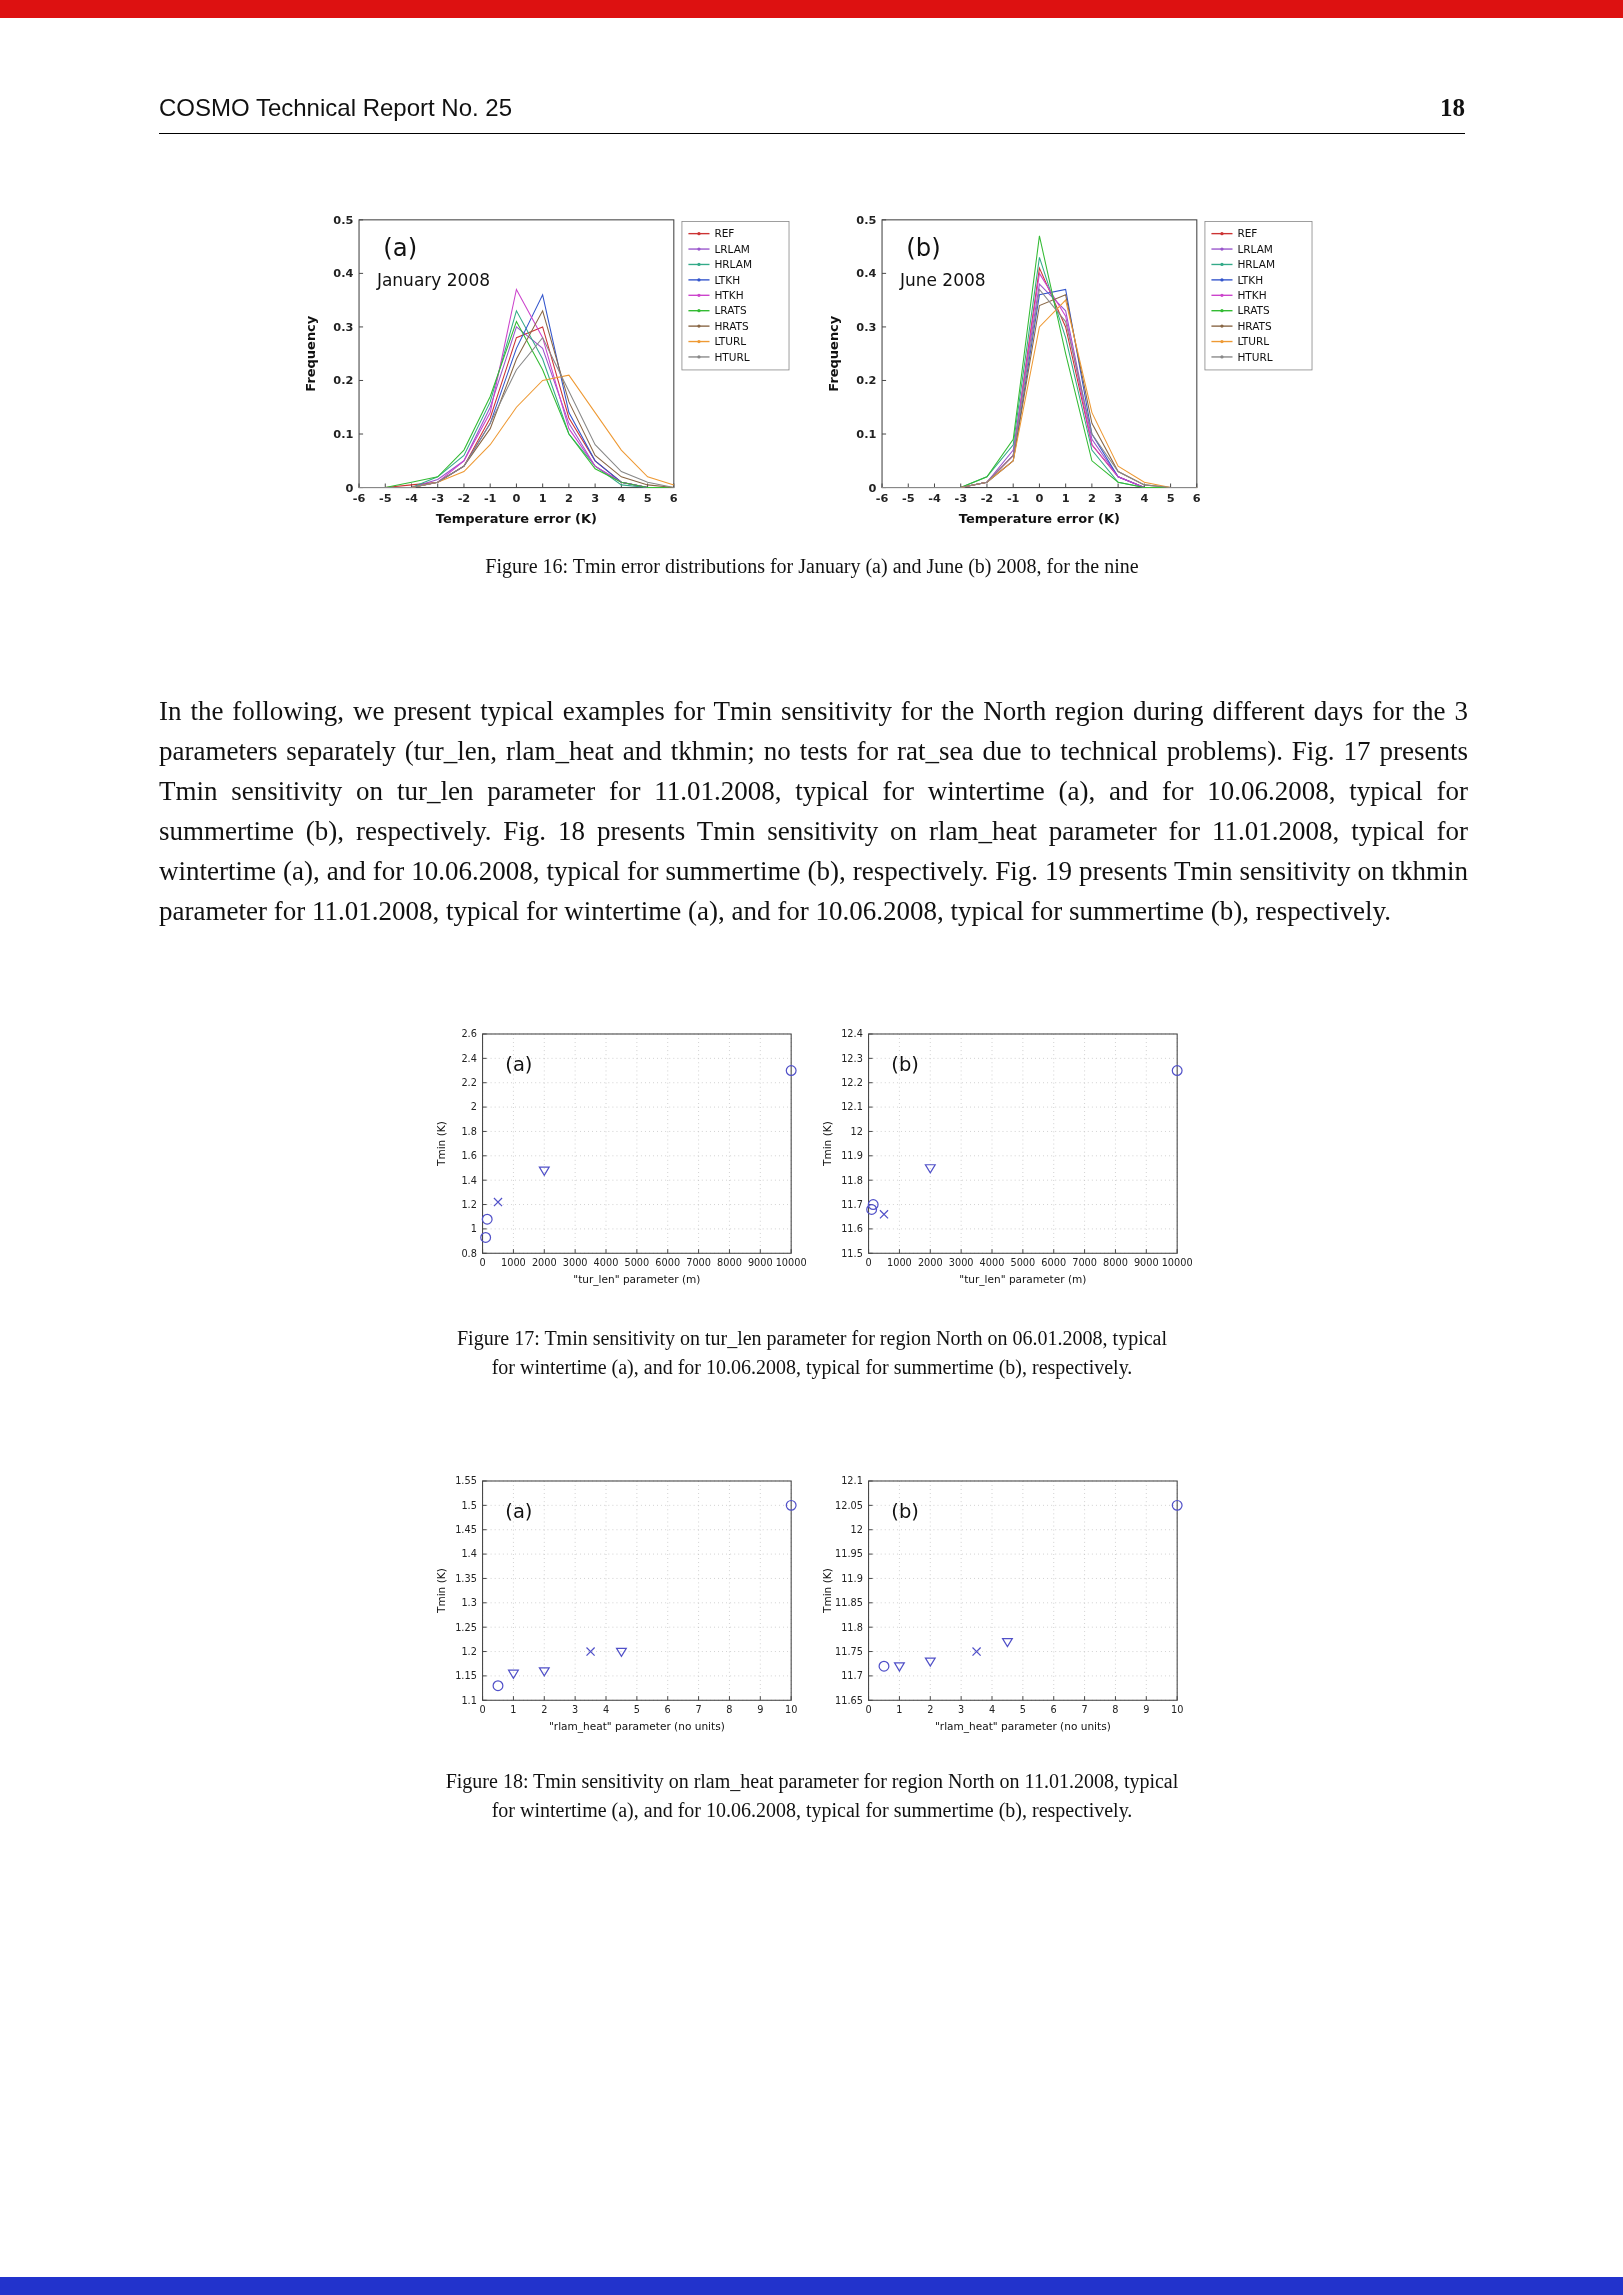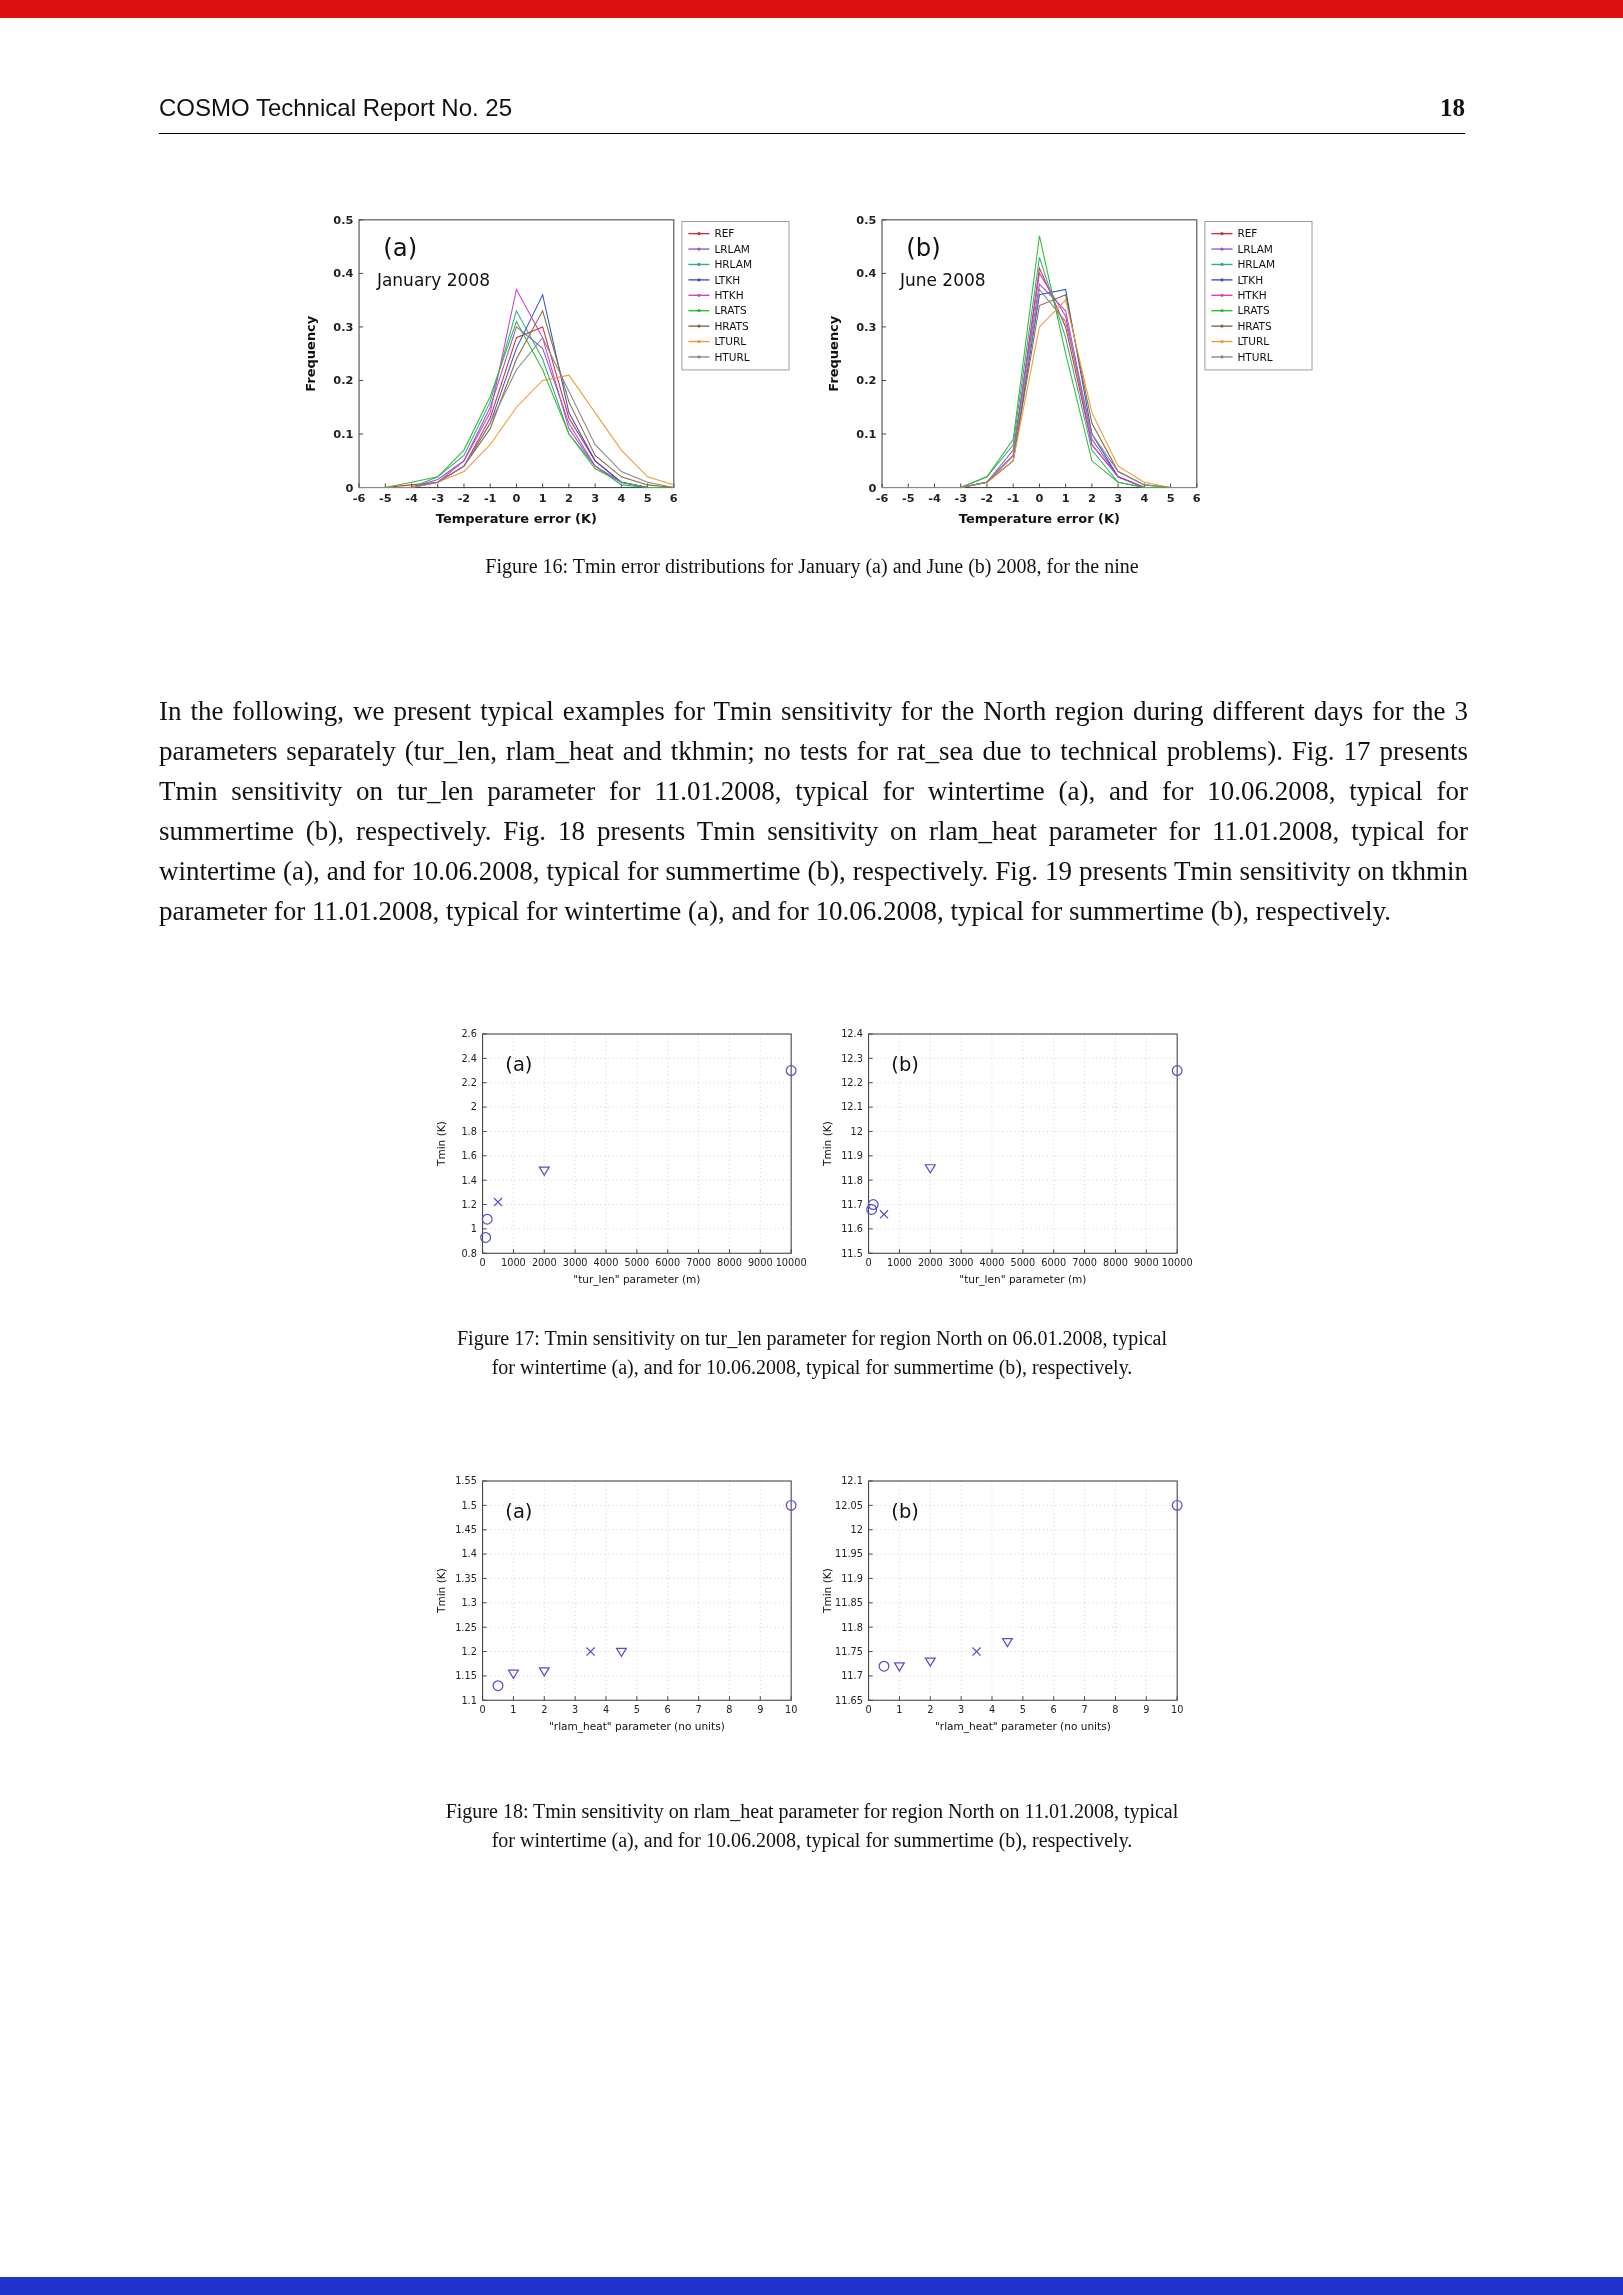--- a/index.html
+++ b/index.html
@@ -23,21 +23,21 @@
   .fig-row { position:absolute; left:0; width:100%; display:flex; justify-content:center; align-items:flex-start; }
   .fig-row.f16 { top:205px; gap:19.5px; }
   .fig-row.f17 { top:1021px; gap:11.4px; }
   .fig-row.f18 { top:1468px; gap:11.4px; }
   .chart { background:#fff; }
   .chart svg text { font-family:"DejaVu Sans", sans-serif; }
 
   .caption { position:absolute; left:0; width:100%; text-align:center; font-size:20px; line-height:1.45; }
   .caption.c16 { top:552px; }
   .caption.c17 { top:1324px; }
-  .caption.c18 { top:1767px;margin-top:30px; }
+  .caption.c18 { top:1767px; }
 
   .body-text {
     position:absolute; left:159px; width:1309px; top:692px;
     font-size:27px; line-height:1.48; text-align:justify;
   }
 </style>
 </head>
 <body>
 
 <div class="page">

